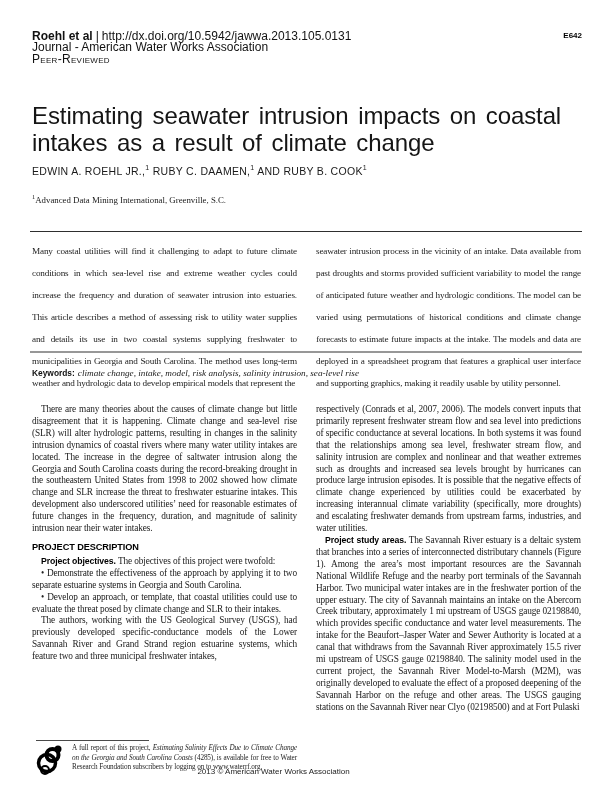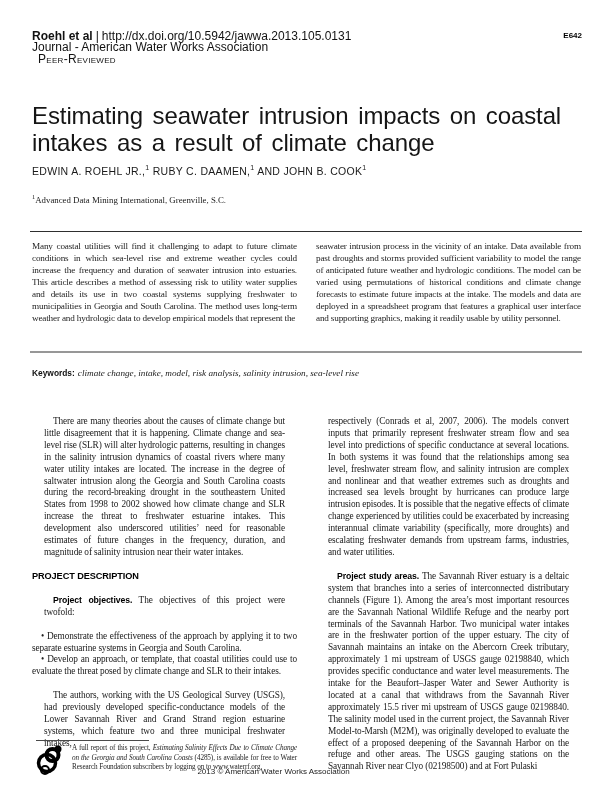--- a/index.html
+++ b/index.html
@@ -12,21 +12,21 @@
     -webkit-font-smoothing: antialiased;
   }
   .page { position: absolute; inset: 0; background: #fff; overflow: hidden; }
 
   
   .hdr { position: absolute; left: 32px; top: 31px; right: 30px;
          font-family: "Liberation Sans", sans-serif; font-size: 12px;
          line-height: 11.3px; color: #121212; }
   .hdr .sep { margin: 0 3px; }
   .hdr .cit-authors { font-weight: bold; }
-  .hdr .peer { font-variant: small-caps; letter-spacing: 0.3px; margin-left: 6px; }
+  .hdr .peer { font-variant: small-caps; letter-spacing: 0.3px; }
   .pagecode { position: absolute; right: 30px; top: 31px;
               font-family: "Liberation Sans", sans-serif; font-weight: bold;
               font-size: 8px; color: #000; text-align: center; }
 
   
   .title { position: absolute; left: 32px; top: 103px; width: 556px;
            font-family: Liberation Sans, sans-serif;
            font-size: 24px; line-height: 26.5px; color: #151515;
            letter-spacing: -0.1px; word-spacing: 3px; }
   .authors { position: absolute; left: 32px; top: 164px; width: 556px;
@@ -41,35 +41,35 @@
   .rule-abstract-top { position: absolute; left: 30px; width: 552px; top: 231px;
                        border-top: 1.2px solid #2e2e2e; }
   .rule-keywords { position: absolute; left: 30px; width: 552px; top: 351px;
                    border-top: 2px solid #979797; }
   .rule-footnote { position: absolute; left: 36px; width: 113px; top: 740px;
                    border-top: 1px solid #4a4a4a; }
 
   
   .abstract { position: absolute; left: 32px; top: 240px; width: 550px;
               display: flex; gap: 19px; }
-  .abstract .col { width: 265px; font-size: 9.2px; line-height: 12px;
+  .abstract .col { width: 265px; font-size: 9.2px; line-height: 22px;
                    text-align: justify; letter-spacing: -0.18px; color: #242424; }
 
   
   .keywords { position: absolute; left: 32px; top: 362px; width: 550px; }
   .kw-label { font-family: "Liberation Sans", sans-serif; font-weight: bold;
               font-size: 8.4px; color: #111; }
   .kw-text { font-style: italic; font-size: 9.2px; color: #222; margin-left: 3px; }
 
   
   .bodycols { position: absolute; left: 32px; top: 404px; width: 550px;
               display: flex; gap: 19px; }
   .bodycols .col { width: 265px; font-size: 9.3px; line-height: 11.9px;
                    text-align: justify; letter-spacing: -0.12px; color: #202020; }
-  .para { margin: 12px; }
+  .para { margin: 0; }
   .para.indent { text-indent: 9px; }
   .section-heading { margin: 7px 0 2px 0;
                      font-family: "Liberation Sans", sans-serif;
                      font-weight: bold; font-size: 9.2px; letter-spacing: -0.1px;
                      color: #000; }
   .lead { font-family: "Liberation Sans", sans-serif; font-weight: bold;
           font-size: 8.7px; letter-spacing: -0.1px; color: #000; }
   .bullet { margin: 0; text-indent: 9px; }
   .bullet::before { content: "\2022\00a0"; }
 
@@ -93,21 +93,21 @@
 
   <div class="hdr">
     <div><span class="cit-authors">Roehl et al</span><span class="sep">|</span><span>http://dx.doi.org/10.5942/jawwa.2013.105.0131</span></div>
     <div>Journal - American Water Works Association</div>
     <div class="peer">Peer-Reviewed</div>
   </div>
   <div class="pagecode">E642</div>
 
   <h1 class="title" style="margin:0;font-weight:400;">Estimating seawater intrusion impacts on coastal intakes as a result of climate change</h1>
 
-  <div class="authors"><span>EDWIN A. ROEHL JR.,</span><sup>1</sup><span> RUBY C. DAAMEN,</span><sup>1</sup><span> AND JOHN B. COOK</span><sup>1</sup></div>
+  <div class="authors"><span>EDWIN A. ROEHL JR.,</span><sup>1</sup><span> RUBY C. DAAMEN,</span><sup>1</sup><span> AND RUBY B. COOK</span><sup>1</sup></div>
 
   <div class="affil"><sup>1</sup><span>Advanced Data Mining International, Greenville, S.C.</span></div>
 
   <div class="rule-abstract-top"></div>
   <div class="abstract">
     <div class="col">Many coastal utilities will find it challenging to adapt to future climate conditions in which sea-level rise and extreme weather cycles could increase the frequency and duration of seawater intrusion into estuaries. This article describes a method of assessing risk to utility water supplies and details its use in two coastal systems supplying freshwater to municipalities in Georgia and South Carolina. The method uses long-term weather and hydrologic data to develop empirical models that represent the</div>
     <div class="col">seawater intrusion process in the vicinity of an intake. Data available from past droughts and storms provided sufficient variability to model the range of anticipated future weather and hydrologic conditions. The model can be varied using permutations of historical conditions and climate change forecasts to estimate future impacts at the intake. The models and data are deployed in a spreadsheet program that features a graphical user interface and supporting graphics, making it readily usable by utility personnel.</div>
   </div>
   <div class="rule-keywords"></div>
 

